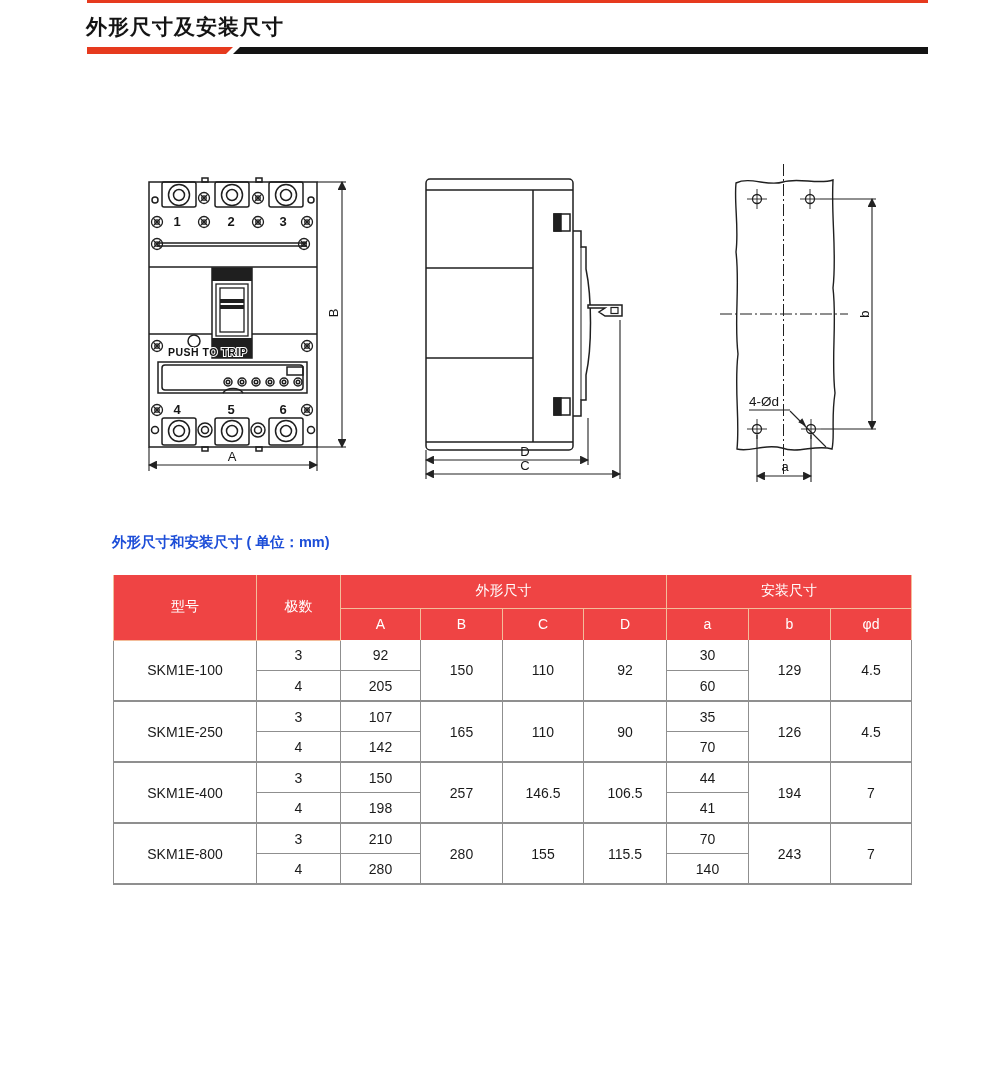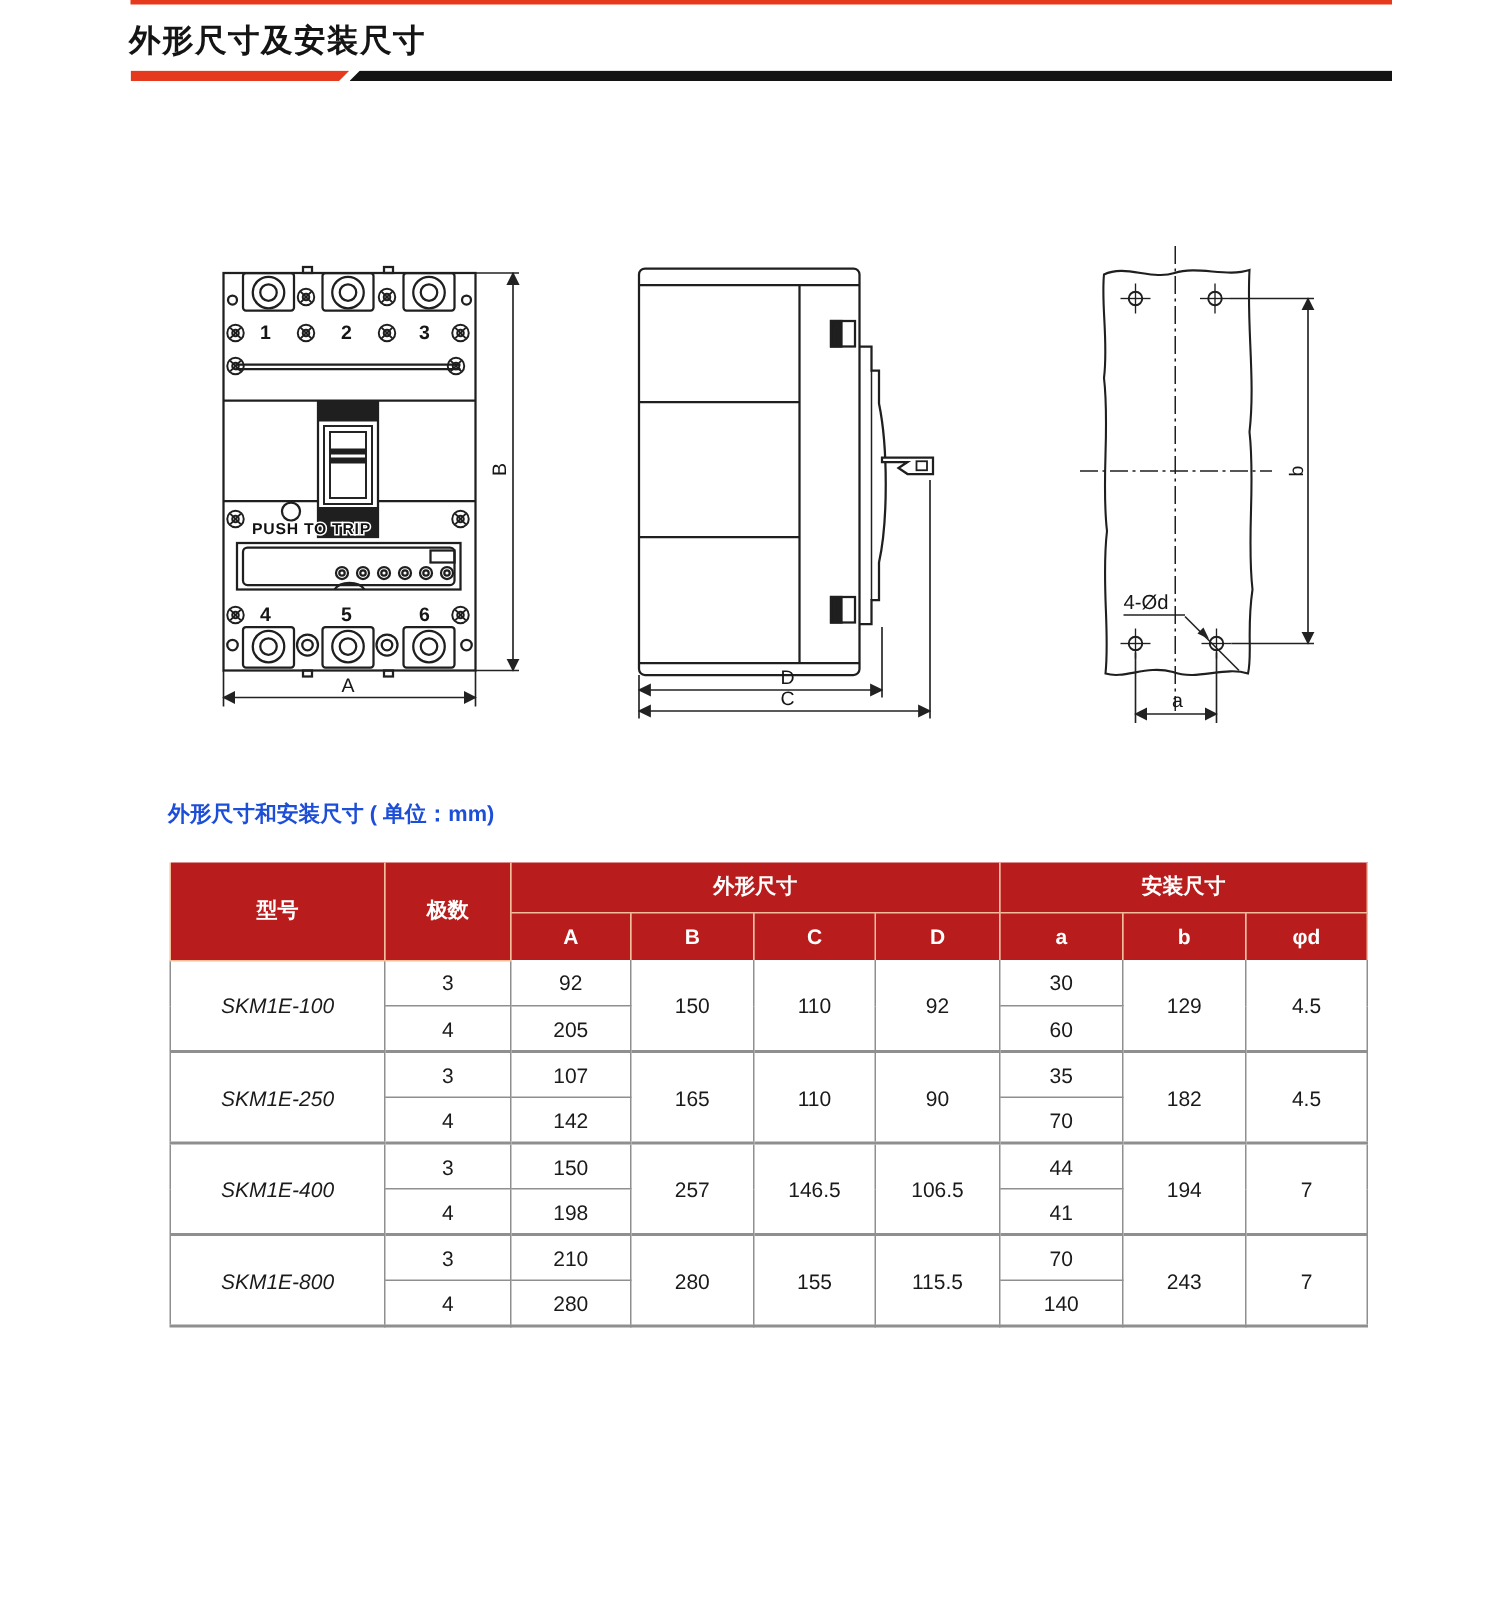--- a/index.html
+++ b/index.html
@@ -13,31 +13,31 @@
          clip-path:polygon(0 0,100% 0,calc(100% - 7px) 100%,0 100%);}
   .u-black{position:absolute;left:146px;top:0;width:695px;height:7px;background:#131313;
            clip-path:polygon(7px 0,100% 0,100% 100%,0 100%);}
   svg.draw{position:absolute;overflow:visible;}
   #front{left:118px;top:158px;}
   #side{left:408px;top:158px;}
   #mount{left:698px;top:158px;}
   .caption{position:absolute;left:112px;top:533px;font-size:14.5px;font-weight:600;color:#1d4ed8;}
   table.dims{position:absolute;left:113px;top:575px;width:798px;border-collapse:collapse;
              table-layout:fixed;text-align:center;border-bottom:2px solid #8f8f8f;}
-  table.dims th{background:#b91c1c;color:#fff;font-size:14px;font-weight:bold;padding:0;
+  table.dims th{background:#ef4444;color:#fff;font-size:14px;font-weight:normal;padding:0;
                 border:1px solid #f3bd9b;}
   table.dims td{border:1px solid #8f8f8f;font-size:14px;color:#1a1a1a;padding:0;}
   thead tr:first-child{height:33px;} thead tr:nth-child(2){height:32px;}
   thead tr:first-child th{border-top:none;}
   thead tr:last-child th{border-bottom:none;}
   th.no-l{border-left:none;} th.no-r{border-right:none;} th.rs{border-bottom:none;}
   tbody tr{height:30.5px;}
   tbody tr.g-first td{border-top:none;}
   tbody tr.g-start td{border-top:2px solid #8f8f8f;}
-  td.c-model{border-left:none;font-style:italic;}
+  td.c-model{border-left:none;}
   td.c-last{border-right:none;margin-top:36px;}
   text{font-family:"Liberation Sans","DejaVu Sans",sans-serif;}
 </style>
 </head>
 <body>
 
 <div class="page">
 
   <div class="top-rule"></div>
   <h1 class="page-title">外形尺寸及安装尺寸</h1>
@@ -309,21 +309,21 @@
       </tr>
 
       <tr class="g-start">
         <td rowspan="2" class="c-model">SKM1E-250</td>
         <td>3</td>
         <td>107</td>
         <td rowspan="2">165</td>
         <td rowspan="2">110</td>
         <td rowspan="2">90</td>
         <td>35</td>
-        <td rowspan="2">182</td>
+        <td rowspan="2">126</td>
         <td rowspan="2" class="c-last">4.5</td>
       </tr>
       <tr>
         <td>4</td>
         <td>142</td>
         <td>70</td>
       </tr>
 
       <tr class="g-start">
         <td rowspan="2" class="c-model">SKM1E-400</td>

